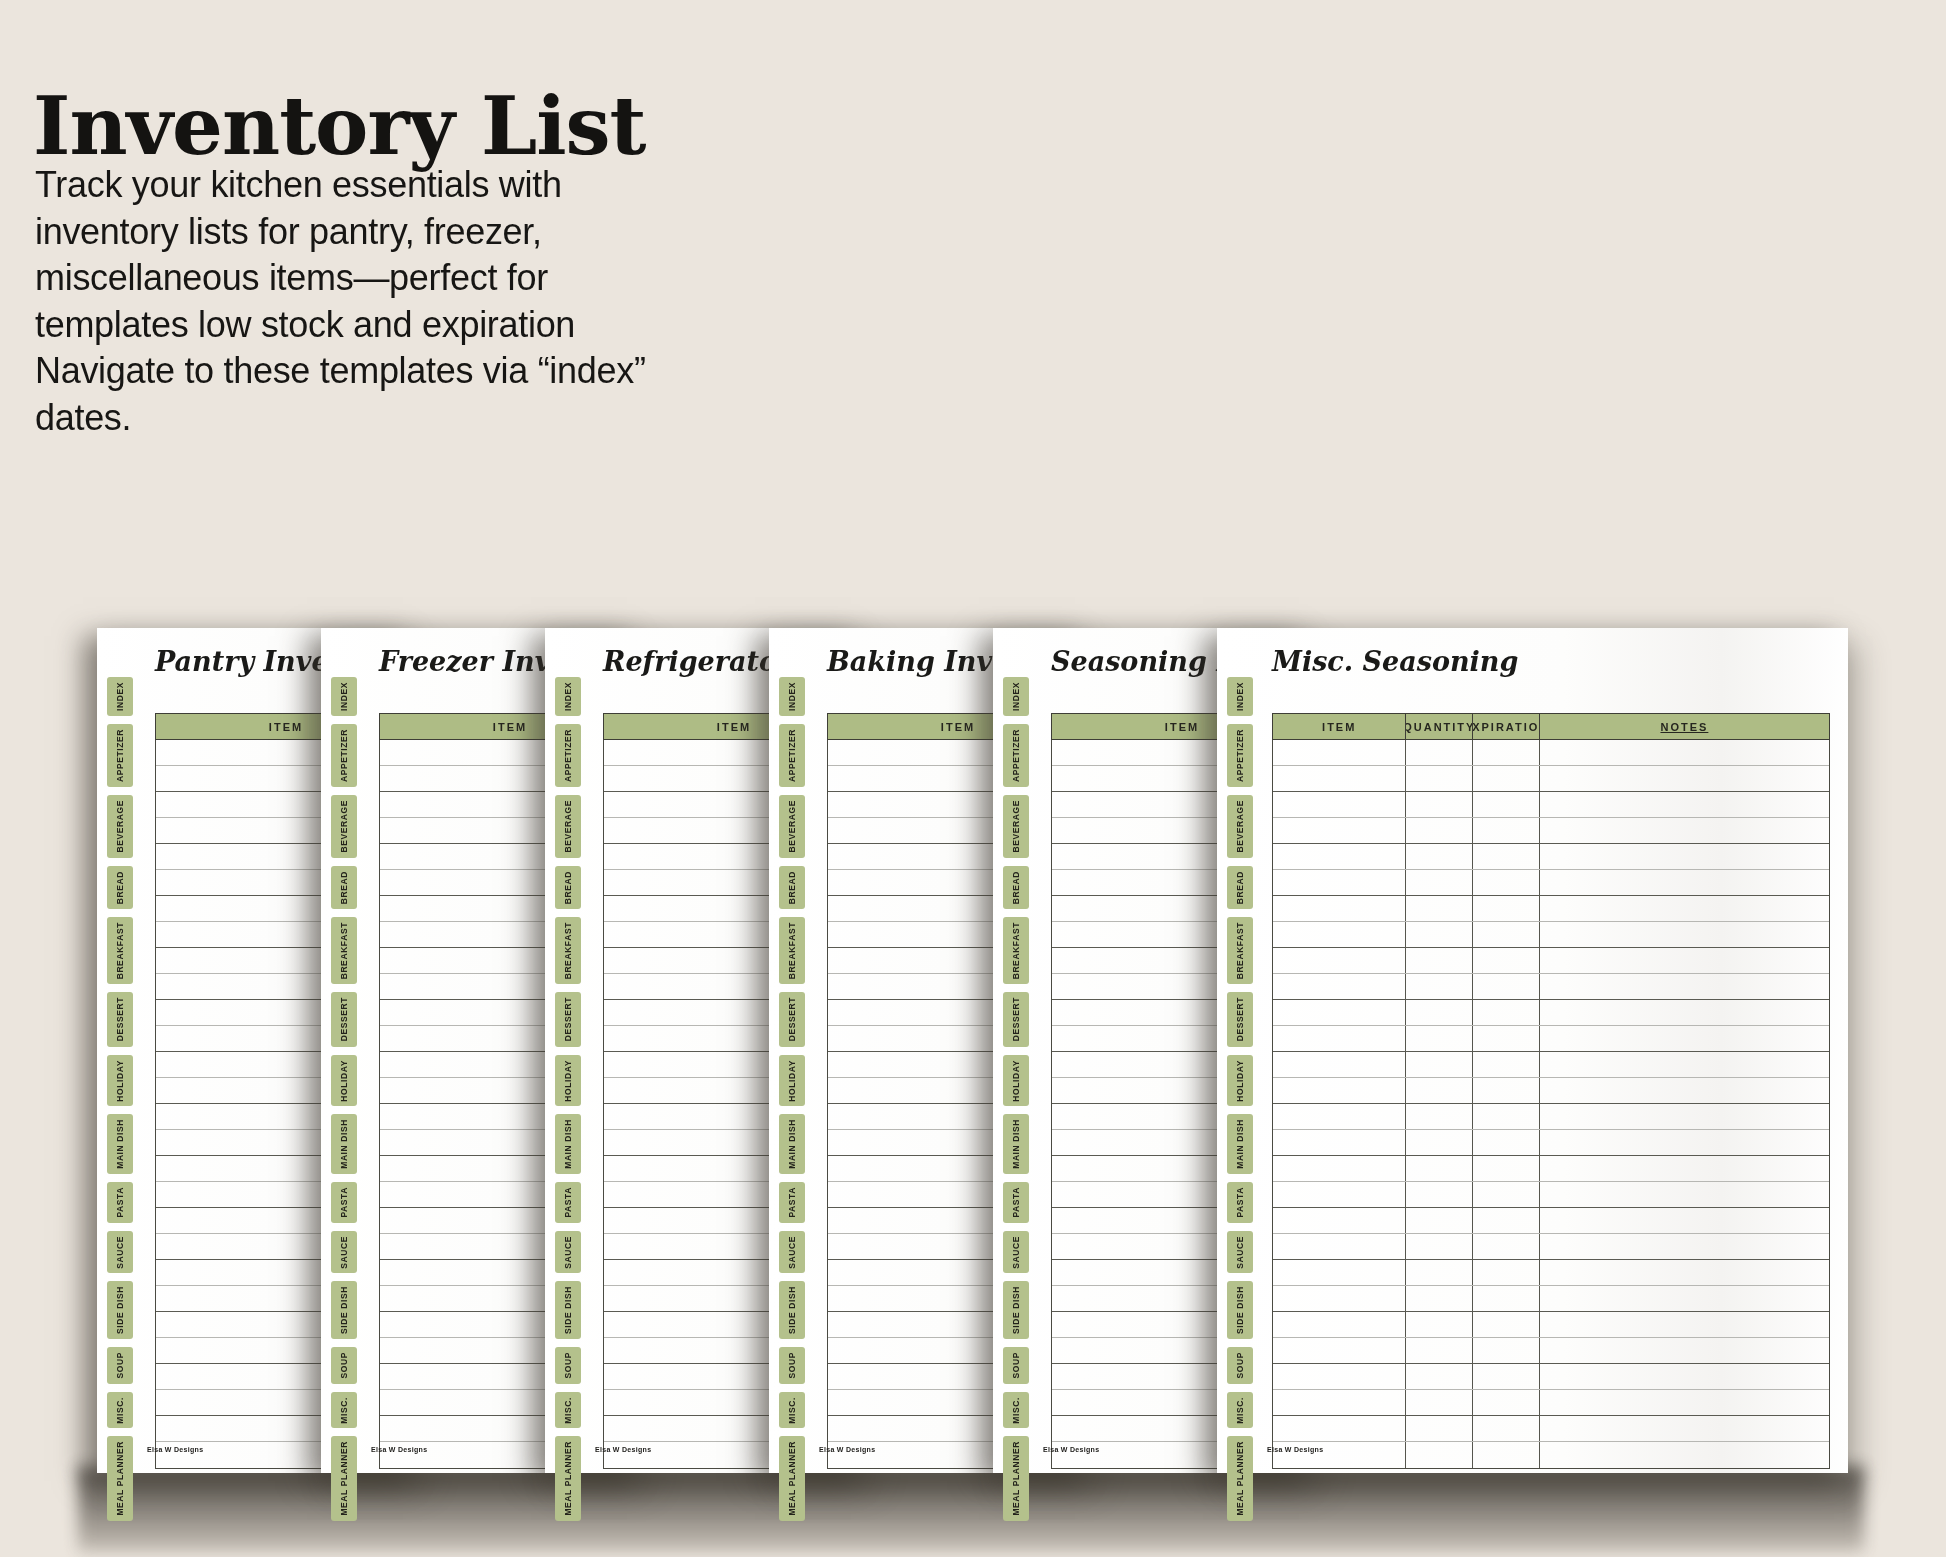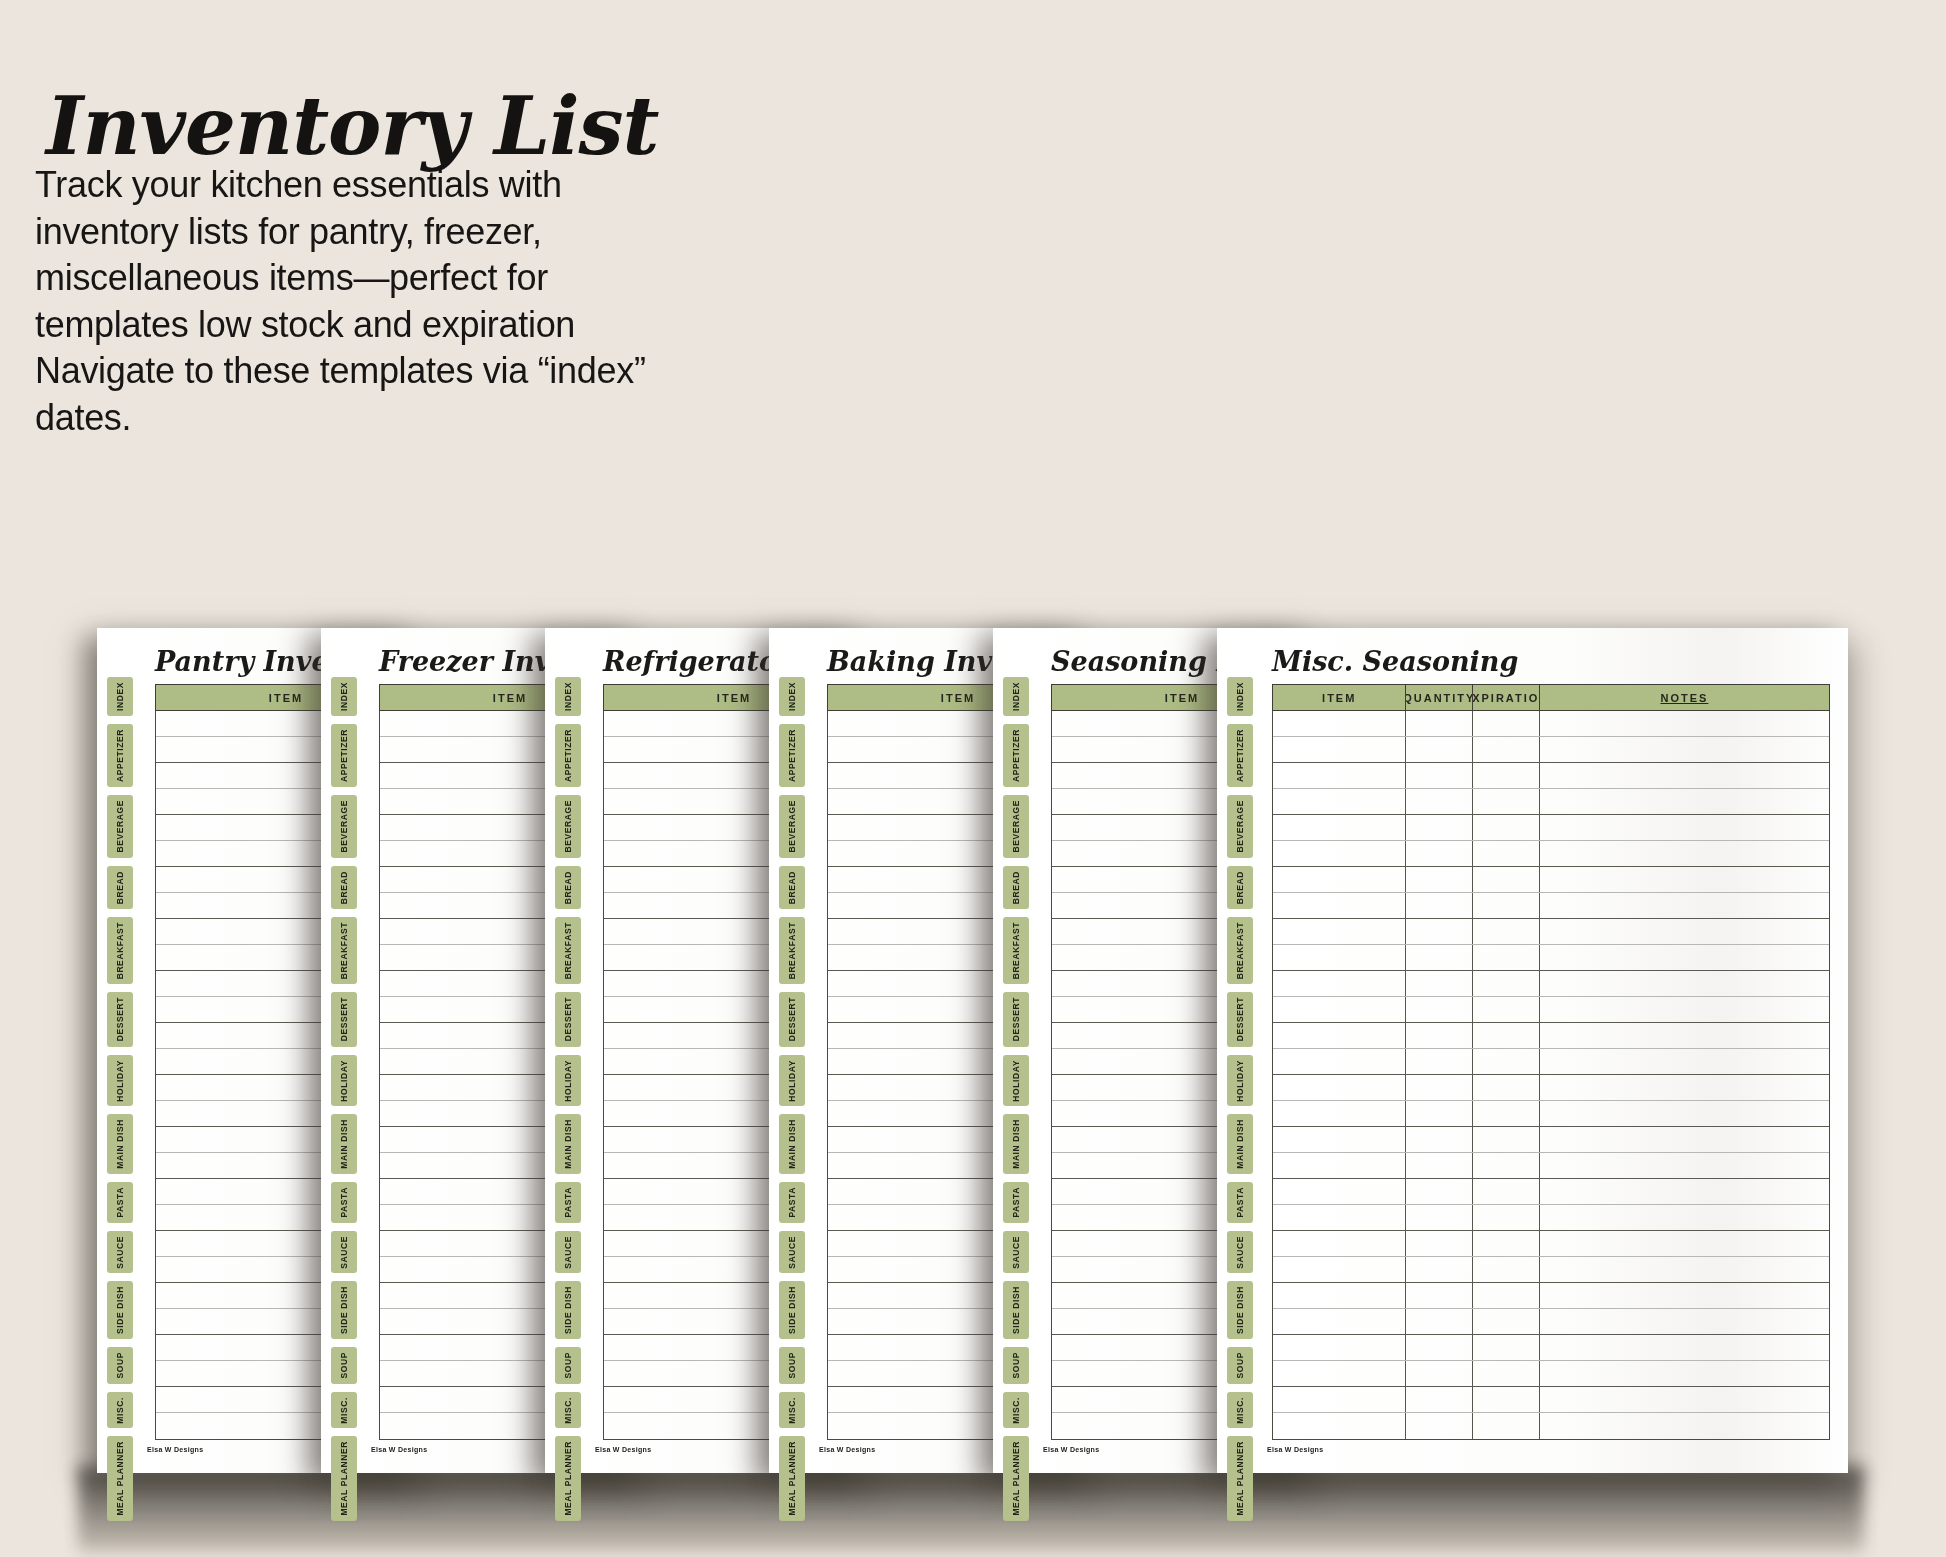--- a/index.html
+++ b/index.html
@@ -7,27 +7,26 @@
     width:1946px;height:1557px;
     background:#ebe5dd;
     font-family:"Liberation Sans",sans-serif;
     position:relative;
     overflow:hidden;
   }
   .canvas{position:absolute;inset:0;}
 
   
   .intro-title{
-    position:absolute;left:46px;top:28px;
+    position:absolute;left:33px;top:28px;
     font-family:"DejaVu Serif",serif;
     font-weight:700;
     font-size:80px;line-height:1.1;
     letter-spacing:-1px;
     color:#141311;
-    font-style:italic;
   }
   .intro-copy{
     position:absolute;left:35px;top:162px;
     font-size:36px;line-height:46.5px;
     letter-spacing:-0.3px;
     color:#171614;
   }
   .intro-copy div{white-space:nowrap;}
 
   
@@ -77,20 +76,21 @@
     line-height:1;
   }
 
   
   .inv-table{position:absolute;top:56px;}
   .thead{
     display:flex;height:27px;
     background:#aebc85;
     border:1px solid #3e3e36;
     box-sizing:border-box;
+    margin-top:29px;
   }
   .thead .hcell{
     display:flex;align-items:center;justify-content:center;
     font-size:11px;font-weight:bold;letter-spacing:2px;
     color:#26261f;
     border-right:1px solid #3e3e36;
     box-sizing:border-box;
     overflow:hidden;white-space:nowrap;
   }
   .thead .hcell:last-child{border-right:none;}

